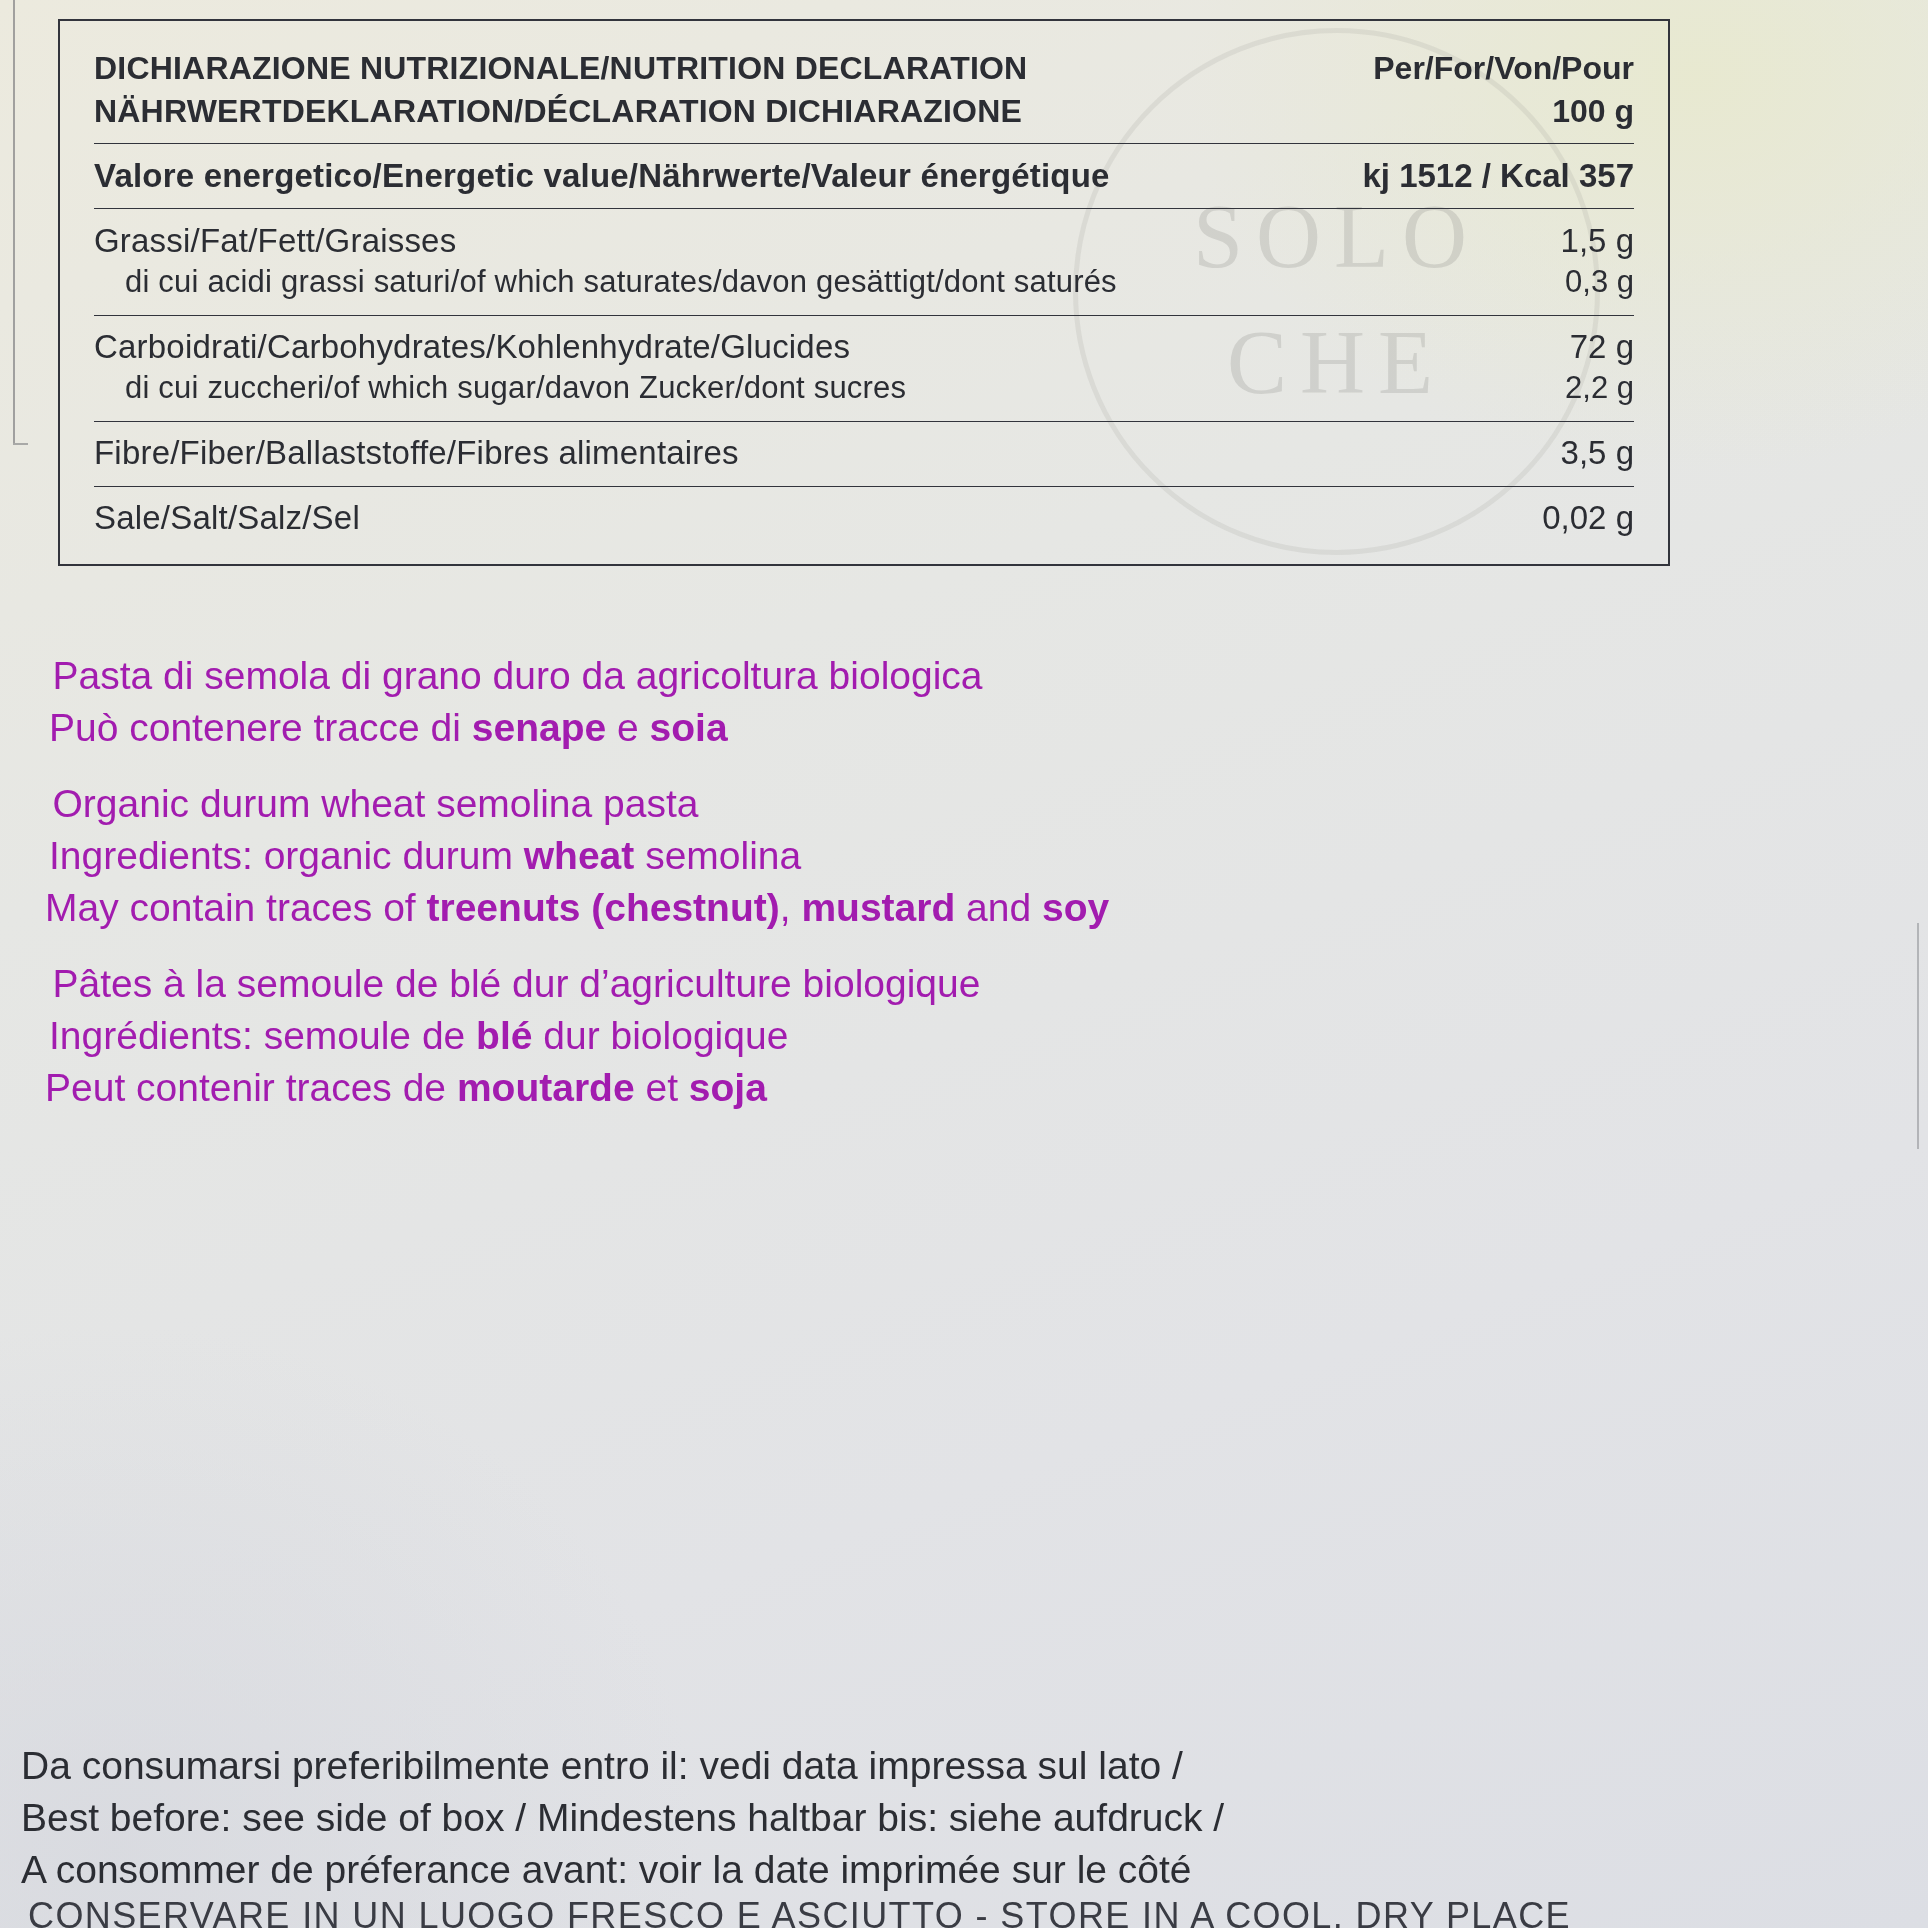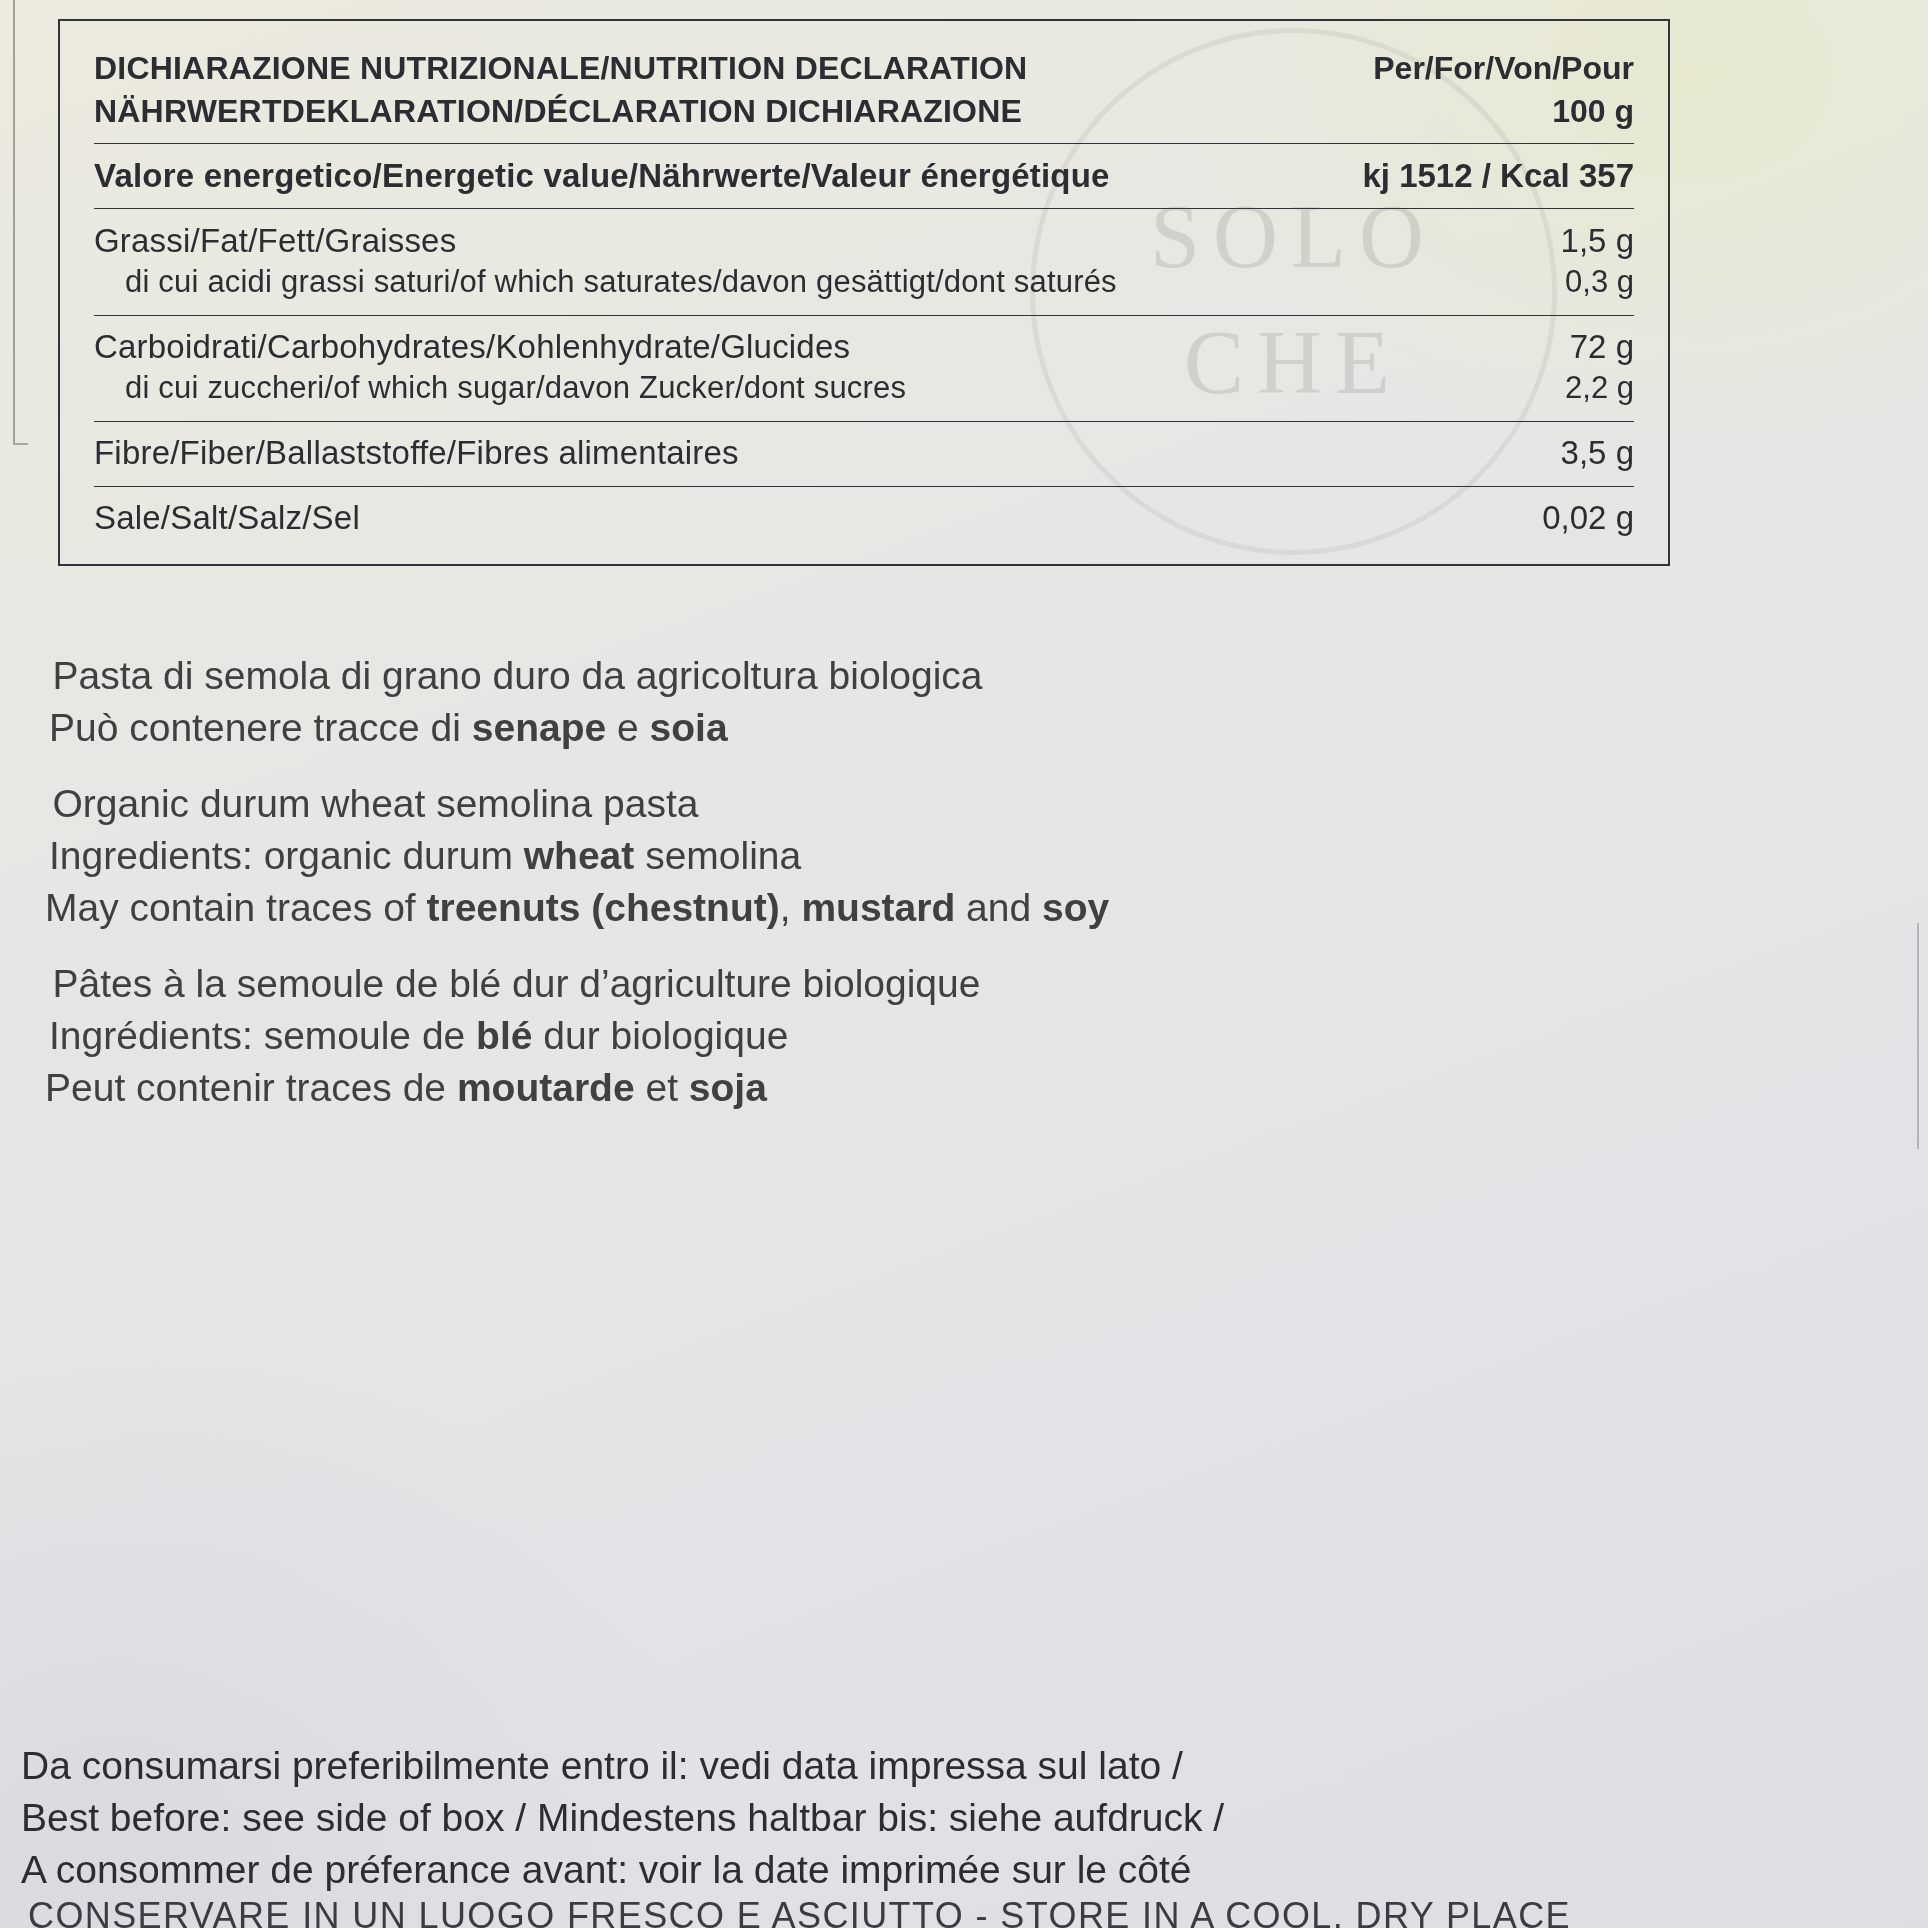--- a/index.html
+++ b/index.html
@@ -20,21 +20,21 @@
     position: absolute;
     inset: 0;
     background:
       radial-gradient(ellipse 847px 659px at 88% 4%, rgba(232,233,205,0.85), rgba(232,233,205,0) 60%),
       radial-gradient(ellipse 942px 847px at 6% 96%, rgba(214,216,222,0.75), rgba(214,216,222,0) 62%),
       linear-gradient(160deg, #eceade 0%, #e6e7e4 35%, #e2e3e6 70%, #dcdee4 100%);
     pointer-events: none;
   }
   .watermark {
     position: absolute;
-    left: 1030px;
+    left: 1073px;
     top: 28px;
     width: 527px;
     height: 527px;
     border-radius: 50%;
     border: 5.6px solid rgba(150,150,145,0.16);
     color: rgba(140,140,135,0.25);
     font-family: "Liberation Serif", serif;
     font-size: 90px;
     letter-spacing: 13px;
     text-align: center;
@@ -129,21 +129,21 @@
     font-size: 39px;
     line-height: 1.0;
     color: #2f3views;
   }
   .para {
     margin-bottom: 24.5px;
   }
   .para div {
     line-height: 1.33;
     white-space: nowrap;
-    color: #404040;
+    color: #a21caf;
   }
   .para.indent-1 div:nth-child(1) { padding-left: 24.5px; }
   .para.indent-1 div:nth-child(2) { padding-left: 21px; }
   .para.indent-1 div:nth-child(3) { padding-left: 17px; }
 
   .bestbefore {
     position: absolute;
     left: 21px;
     top: 1740px;
     width: 1846px;

